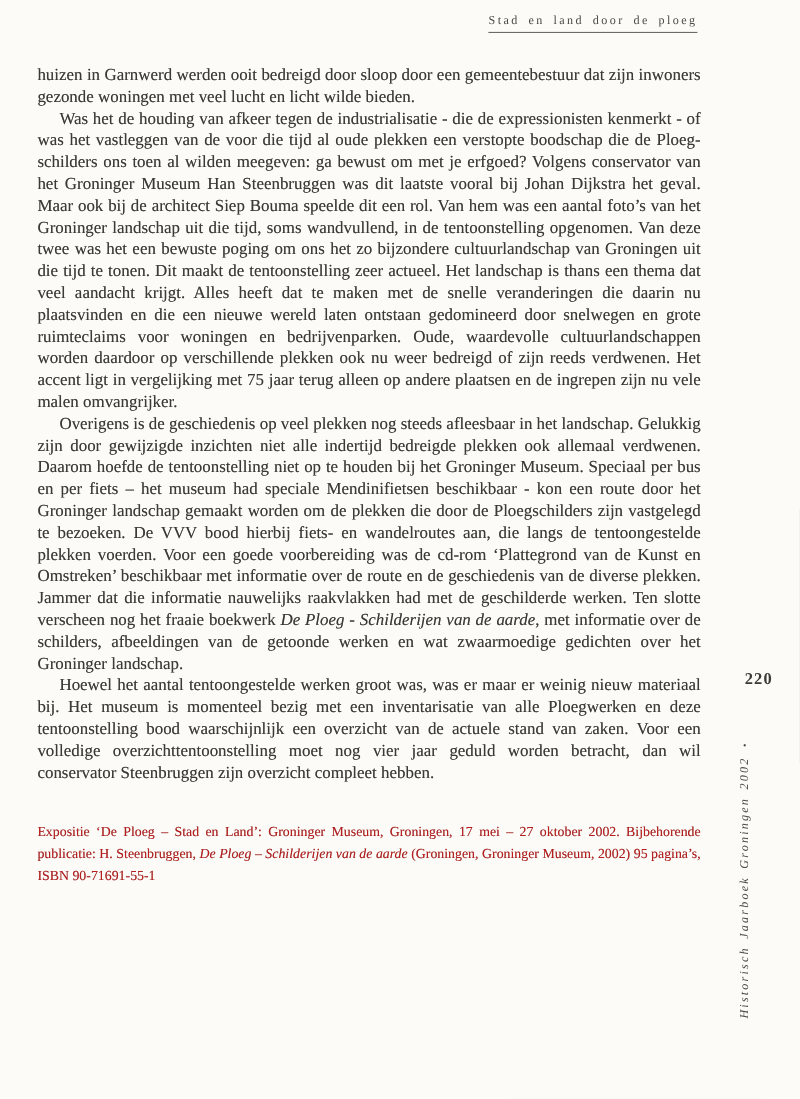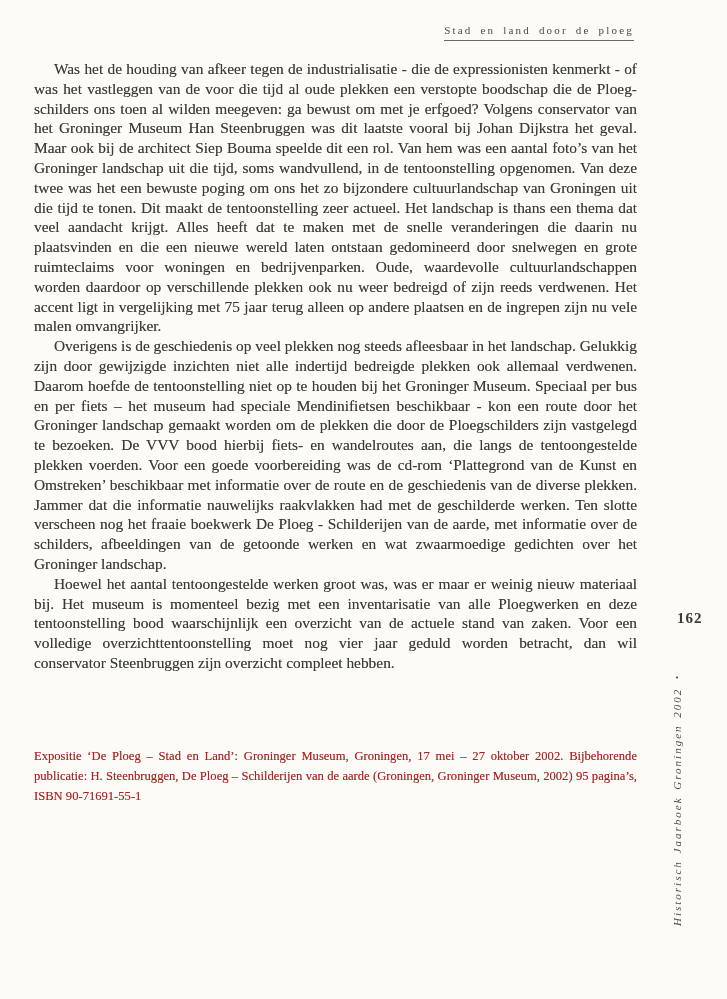--- a/index.html
+++ b/index.html
@@ -12,21 +12,21 @@
     width: 727px;
     height: 999px;
     margin: 0 auto;
     background: #fcfbf8;
     overflow: hidden;
     font-family: "Liberation Serif", "DejaVu Serif", serif;
     color: #3b3a35;
   }
   .running-header {
     position: absolute;
-    top: 24px;
+    top: 13px;
     right: 93px;
     font-size: 11px;
     letter-spacing: 2.2px;
     word-spacing: 3px;
     color: #4b4a45;
     border-bottom: 1px solid #6b6a64;
     padding-bottom: 4px;
     white-space: nowrap;
   }
   .article-body {
@@ -40,20 +40,21 @@
     text-shadow: 0 0 0.4px rgba(59, 58, 53, 0.55);
   }
   .article-body p {
     margin: 0;
     padding: 0;
   }
   .article-body p.indent {
     text-indent: 20px;
   }
   .italic {
+    font-style: italic;
   }
   .footnote {
     position: absolute;
     left: 34px;
     top: 747px;
     width: 603px;
     font-size: 12.6px;
     line-height: 19.8px;
     text-align: justify;
     color: #b91c1c;
@@ -92,28 +93,29 @@
 </head>
 <body>
 
 <div class="page">
 
   <div class="running-header">
     <span>Stad en land door de ploeg</span>
   </div>
 
   <div class="article-body">
+    <p class="no-indent">huizen in Garnwerd werden ooit bedreigd door sloop door een gemeentebestuur dat zijn inwoners gezonde woningen met veel lucht en licht wilde bieden.</p>
     <p class="indent">Was het de houding van afkeer tegen de industrialisatie - die de expressionisten kenmerkt - of was het vastleggen van de voor die tijd al oude plekken een verstopte boodschap die de Ploeg-schilders ons toen al wilden meegeven: ga bewust om met je erfgoed? Volgens conservator van het Groninger Museum Han Steenbruggen was dit laatste vooral bij Johan Dijkstra het geval. Maar ook bij de architect Siep Bouma speelde dit een rol. Van hem was een aantal foto’s van het Groninger landschap uit die tijd, soms wandvullend, in de tentoonstelling opgenomen. Van deze twee was het een bewuste poging om ons het zo bijzondere cultuurlandschap van Groningen uit die tijd te tonen. Dit maakt de tentoonstelling zeer actueel. Het landschap is thans een thema dat veel aandacht krijgt. Alles heeft dat te maken met de snelle veranderingen die daarin nu plaatsvinden en die een nieuwe wereld laten ontstaan gedomineerd door snelwegen en grote ruimteclaims voor woningen en bedrijvenparken. Oude, waardevolle cultuurlandschappen worden daardoor op verschillende plekken ook nu weer bedreigd of zijn reeds verdwenen. Het accent ligt in vergelijking met 75 jaar terug alleen op andere plaatsen en de ingrepen zijn nu vele malen omvangrijker.</p>
     <p class="indent"><span>Overigens is de geschiedenis op veel plekken nog steeds afleesbaar in het landschap. Gelukkig zijn door gewijzigde inzichten niet alle indertijd bedreigde plekken ook allemaal verdwenen. Daarom hoefde de tentoonstelling niet op te houden bij het Groninger Museum. Speciaal per bus en per fiets – het museum had speciale Mendinifietsen beschikbaar - kon een route door het Groninger landschap gemaakt worden om de plekken die door de Ploegschilders zijn vastgelegd te bezoeken. De VVV bood hierbij fiets- en wandelroutes aan, die langs de tentoongestelde plekken voerden. Voor een goede voorbereiding was de cd-rom ‘Plattegrond van de Kunst en Omstreken’ beschikbaar met informatie over de route en de geschiedenis van de diverse plekken. Jammer dat die informatie nauwelijks raakvlakken had met de geschilderde werken. Ten slotte verscheen nog het fraaie boekwerk </span><span class="italic">De Ploeg - Schilderijen van de aarde</span><span>, met informatie over de schilders, afbeeldingen van de getoonde werken en wat zwaarmoedige gedichten over het Groninger landschap.</span></p>
     <p class="indent">Hoewel het aantal tentoongestelde werken groot was, was er maar er weinig nieuw materiaal bij. Het museum is momenteel bezig met een inventarisatie van alle Ploegwerken en deze tentoonstelling bood waarschijnlijk een overzicht van de actuele stand van zaken. Voor een volledige overzichttentoonstelling moet nog vier jaar geduld worden betracht, dan wil conservator Steenbruggen zijn overzicht compleet hebben.</p>
   </div>
 
   <div class="footnote">
     <span>Expositie ‘De Ploeg – Stad en Land’: Groninger Museum, Groningen, 17 mei – 27 oktober 2002. Bijbehorende publicatie: H. Steenbruggen, </span><span class="italic">De Ploeg – Schilderijen van de aarde</span><span> (Groningen, Groninger Museum, 2002) 95 pagina’s, ISBN 90-71691-55-1</span>
   </div>
 
-  <div class="page-number">162</div>
+  <div class="page-number">220</div>
 
   <div class="spine-text">
     <span>Historisch Jaarboek Groningen 2002</span><span class="spine-bullet">•</span>
   </div>
 
 </div>
 
 </body></html>

